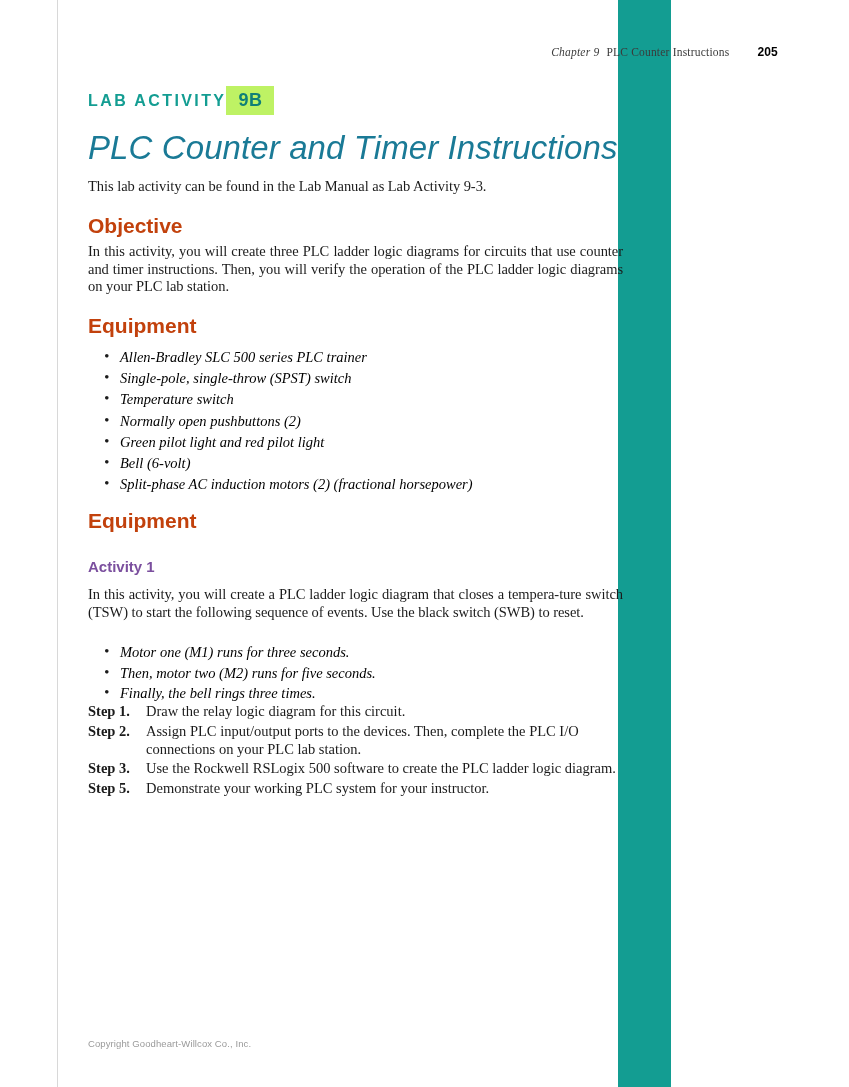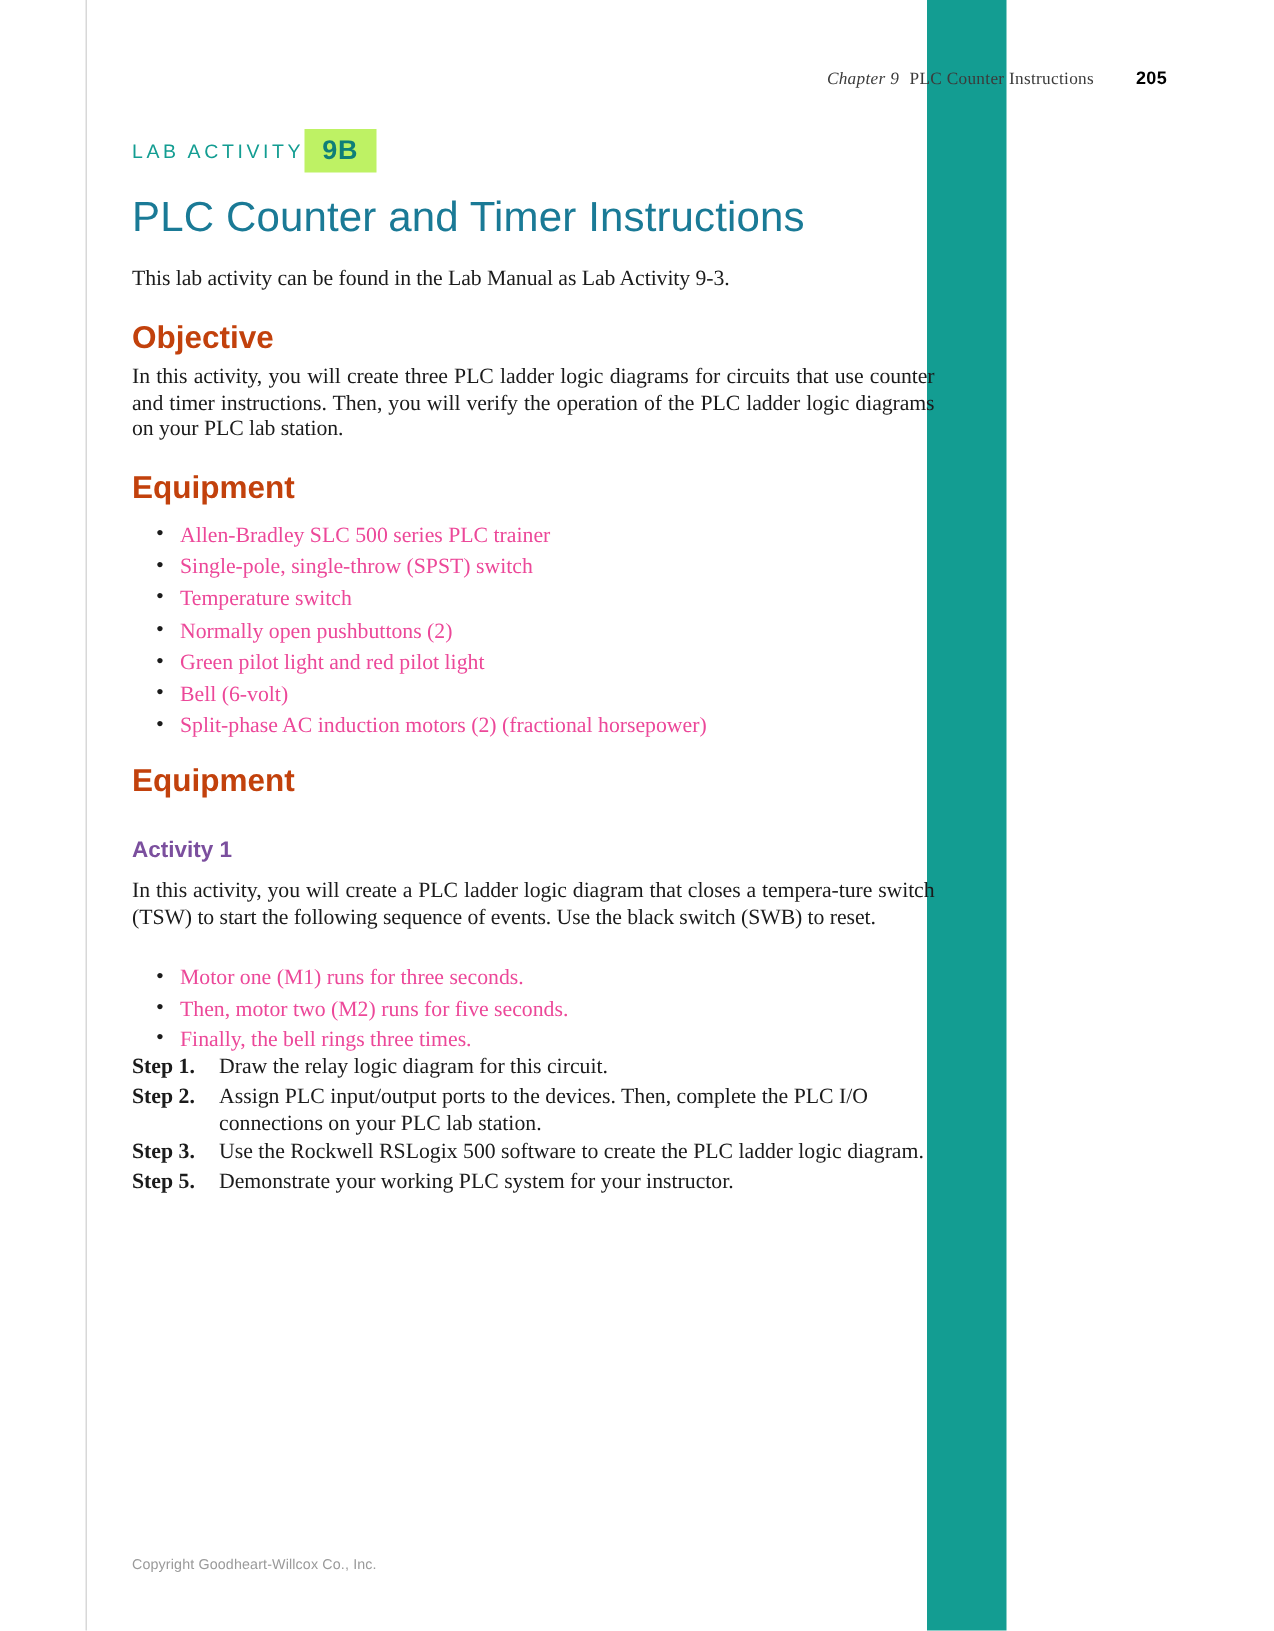--- a/index.html
+++ b/index.html
@@ -70,22 +70,22 @@
   .lab-banner {
     position: absolute;
     left: 88px;
     top: 86px;
     display: flex;
     align-items: stretch;
     height: 29px;
   }
   .lab-banner-label {
     font-family: "Liberation Sans", sans-serif;
-    font-size: 13px;
-    font-weight: normal;
+    font-size: 16px;
+    font-weight: bold;
     letter-spacing: 2.4px;
     color: #139d92;
     display: flex;
     align-items: center;
   }
   .lab-banner-number {
     background: #bef264;
     color: #0f7f78;
     font-family: "Liberation Sans", sans-serif;
     font-weight: bold;
@@ -96,23 +96,24 @@
     align-items: center;
   }
 
   h1.doc-title {
     position: absolute;
     left: 88px;
     top: 129px;
     margin: 0;
     font-family: "Liberation Sans", sans-serif;
     font-weight: normal;
-    font-size: 28px;
+    font-size: 33px;
     color: #1a7a96;
     letter-spacing: 0.1px;
+    font-style: italic;
   }
 
   .intro-line {
     position: absolute;
     left: 88px;
     top: 178px;
     font-size: 14.5px;
     color: #1b1b1b;
     letter-spacing: -0.05px;
   }
@@ -142,21 +143,22 @@
   }
   ul.bullets {
     margin: 0;
     padding-left: 32px;
     list-style: none;
   }
   ul.bullets li {
     position: relative;
     font-size: 14.5px;
     line-height: 21.2px;
-    color: #ec4899;
+    color: #000000;
+    font-style: italic;
   }
   ul.bullets li::before {
     content: "\2022";
     position: absolute;
     left: -16px;
     top: -1px;
     font-size: 15px;
     color: #1b1b1b;
   }
   ul.bullets.tight li {

